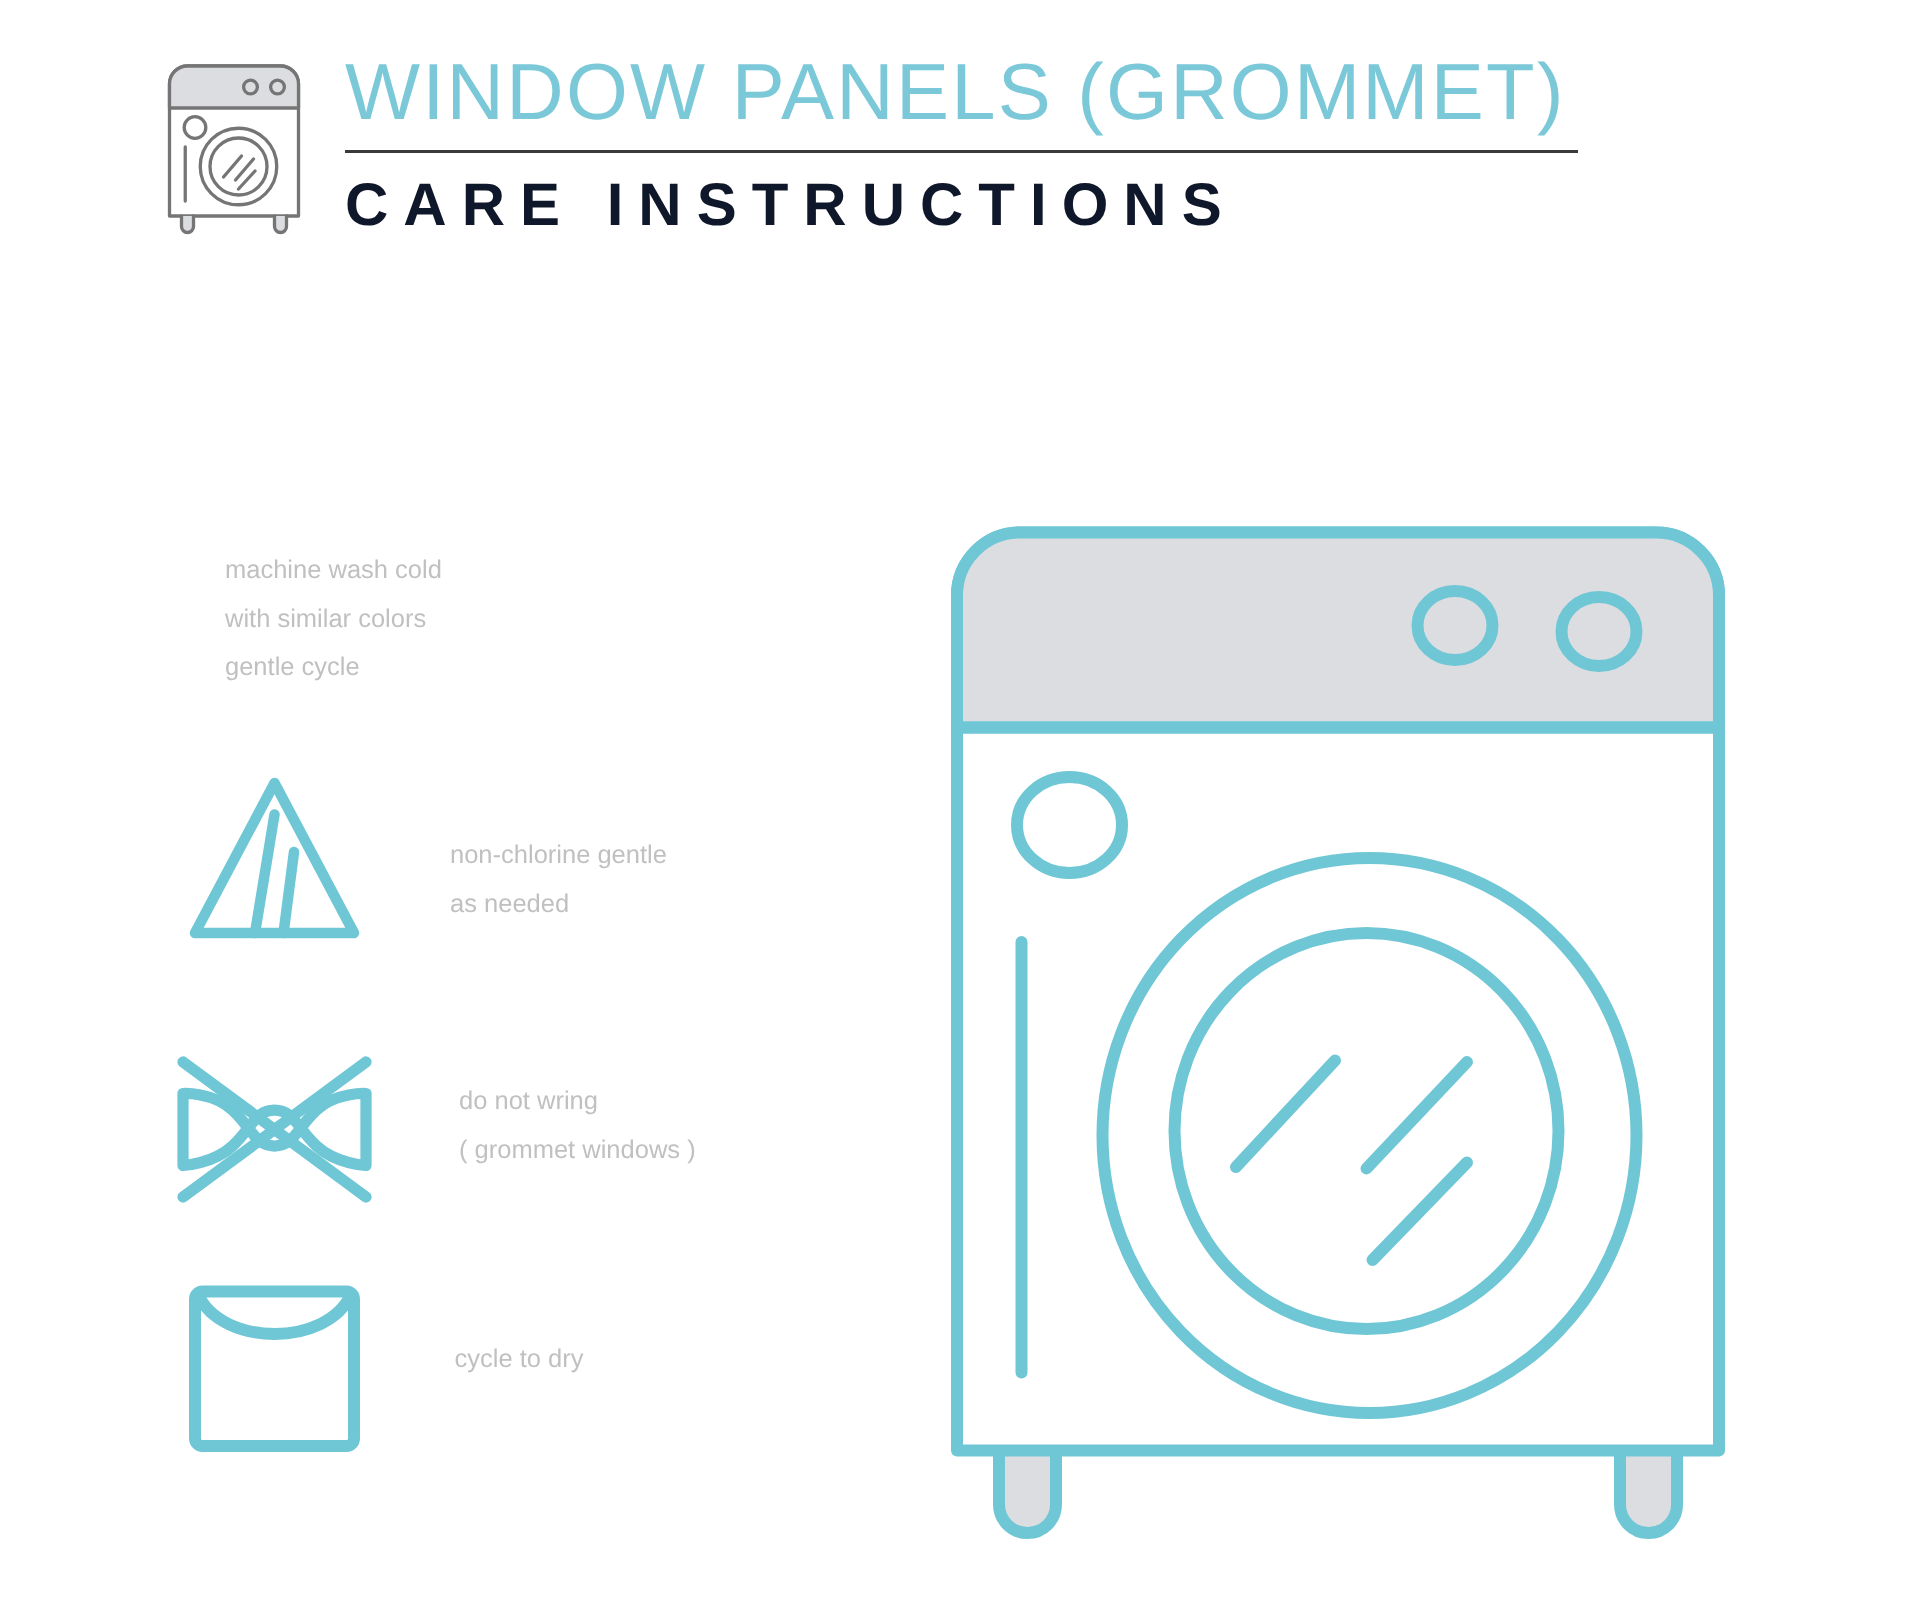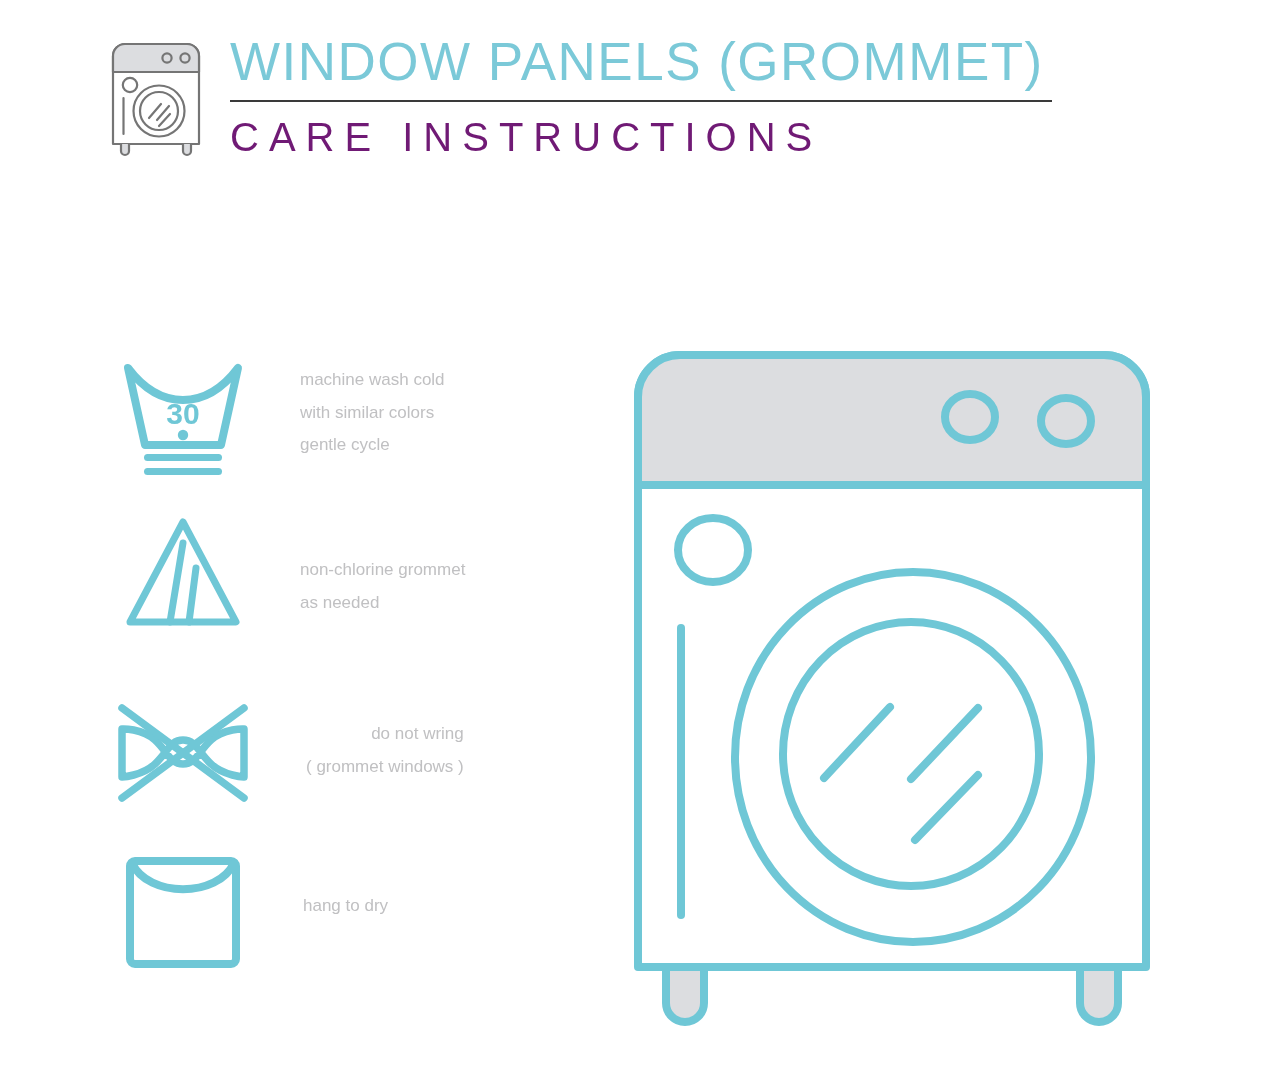--- a/index.html
+++ b/index.html
@@ -48,23 +48,23 @@
   }
   #title-rule {
     height: 2px;
     background: #3A3A3A;
     width: 822px;
     margin: 0;
   }
   #title-sub {
     font-family: "Liberation Sans", sans-serif;
     font-size: 40px;
-    font-weight: normal;
+    font-weight: bold;
     letter-spacing: 10px;
-    color: #701a75;
+    color: #0f172a;
     line-height: 58px;
     padding-top: 6px;
     white-space: nowrap;
   }
 
   
   #care-list {
     position: absolute;
     left: 108px;
     top: 350px;
@@ -88,21 +88,21 @@
     font-size: 17px;
     font-weight: 400;
     color: #C0C0C2;
     line-height: 32.5px;
     white-space: pre-line;
   }
 
   
   #row-wash   { top: 8px; }
   #row-bleach { top: 160px; }
-  #row-wring  { top: 340px; text-align: right; }
+  #row-wring  { top: 340px; }
   #row-dry    { top: 500px; }
 
   #row-wash   .care-text { margin-left: 42px; margin-top: 6px; }
   #row-bleach .care-text { margin-left: 42px; margin-top: 44px; }
   #row-wring  .care-text { margin-left: 48px; margin-top: 28px; }
   #row-dry    .care-text { margin-left: 45px; margin-top: 40px; }
 
   
   #machine {
     position: absolute;
@@ -141,45 +141,36 @@
     <div id="title-main">WINDOW PANELS (GROMMET)</div>
     <div id="title-rule"></div>
     <div id="title-sub">CARE INSTRUCTIONS</div>
   </div>
 
 </div>
 
 <div id="care-list">
 
   <div class="care-row" id="row-wash">
-    <div class="care-icon">
-      <svg viewBox="0 0 130 125" width="130" height="125" aria-hidden="true">
-        <path d="M10 10 C28 34 46 42 65 42 C84 42 102 34 120 10 L103 87 L27 87 Z" fill="none" stroke="#6FC7D6" stroke-width="8" stroke-linecap="round" stroke-linejoin="round"></path>
-        <text x="65" y="66" text-anchor="middle" font-family="Liberation Sans, sans-serif" font-size="30" font-weight="bold" fill="#6FC7D6">30</text>
-        <circle cx="65" cy="77" r="5.2" fill="#6FC7D6"></circle>
-        <rect x="26" y="96" width="78" height="7" rx="3.5" fill="#6FC7D6"></rect>
-        <rect x="26" y="110" width="78" height="7" rx="3.5" fill="#6FC7D6"></rect>
-      </svg>
-    </div>
     <div class="care-text">machine wash cold
 with similar colors
 gentle cycle</div>
   </div>
 
   <div class="care-row" id="row-bleach">
     <div class="care-icon">
       <svg viewBox="0 0 130 125" width="130" height="125" aria-hidden="true">
         <g fill="none" stroke="#6FC7D6" stroke-width="7" stroke-linecap="round" stroke-linejoin="round">
           <path d="M65 12 L118 112 L12 112 Z"></path>
           <line x1="65" y1="33" x2="52" y2="112"></line>
           <line x1="78" y1="58" x2="71" y2="112"></line>
         </g>
       </svg>
     </div>
-    <div class="care-text">non-chlorine grommet
+    <div class="care-text">non-chlorine gentle
 as needed</div>
   </div>
 
   <div class="care-row" id="row-wring">
     <div class="care-icon">
       <svg viewBox="0 0 150 125" width="150" height="125" aria-hidden="true">
         <g fill="none" stroke="#6FC7D6" stroke-width="7.5" stroke-linecap="round" stroke-linejoin="round">
           <path d="M14 39 L14 87 C14 87 34 86 47 74 C60 62 62 50 75 50
                    C88 50 90 62 103 74 C116 86 136 87 136 87 L136 39
                    C136 39 116 38 103 50 C90 62 88 74 75 74
@@ -195,21 +186,21 @@
 
   <div class="care-row" id="row-dry">
     <div class="care-icon">
       <svg viewBox="0 0 130 125" width="130" height="125" aria-hidden="true">
         <g fill="none" stroke="#6FC7D6" stroke-width="8" stroke-linecap="round" stroke-linejoin="round">
           <rect x="12" y="11" width="106" height="103" rx="5"></rect>
           <path d="M14 13 C30 48 100 48 116 13"></path>
         </g>
       </svg>
     </div>
-    <div class="care-text">hang to dry</div>
+    <div class="care-text">cycle to dry</div>
   </div>
 
 </div>
 
 <div id="machine">
   <svg viewBox="0 0 556 700" width="556" height="700" aria-hidden="true">
     <g fill="none" stroke="#6FC7D6" stroke-width="8" stroke-linecap="round" stroke-linejoin="round">
 
       <path d="M38 620 v38 a19 19 0 0 0 38 0 v-38 z" fill="#DCDDE0"></path>
       <path d="M452 620 v38 a19 19 0 0 0 38 0 v-38 z" fill="#DCDDE0"></path>

